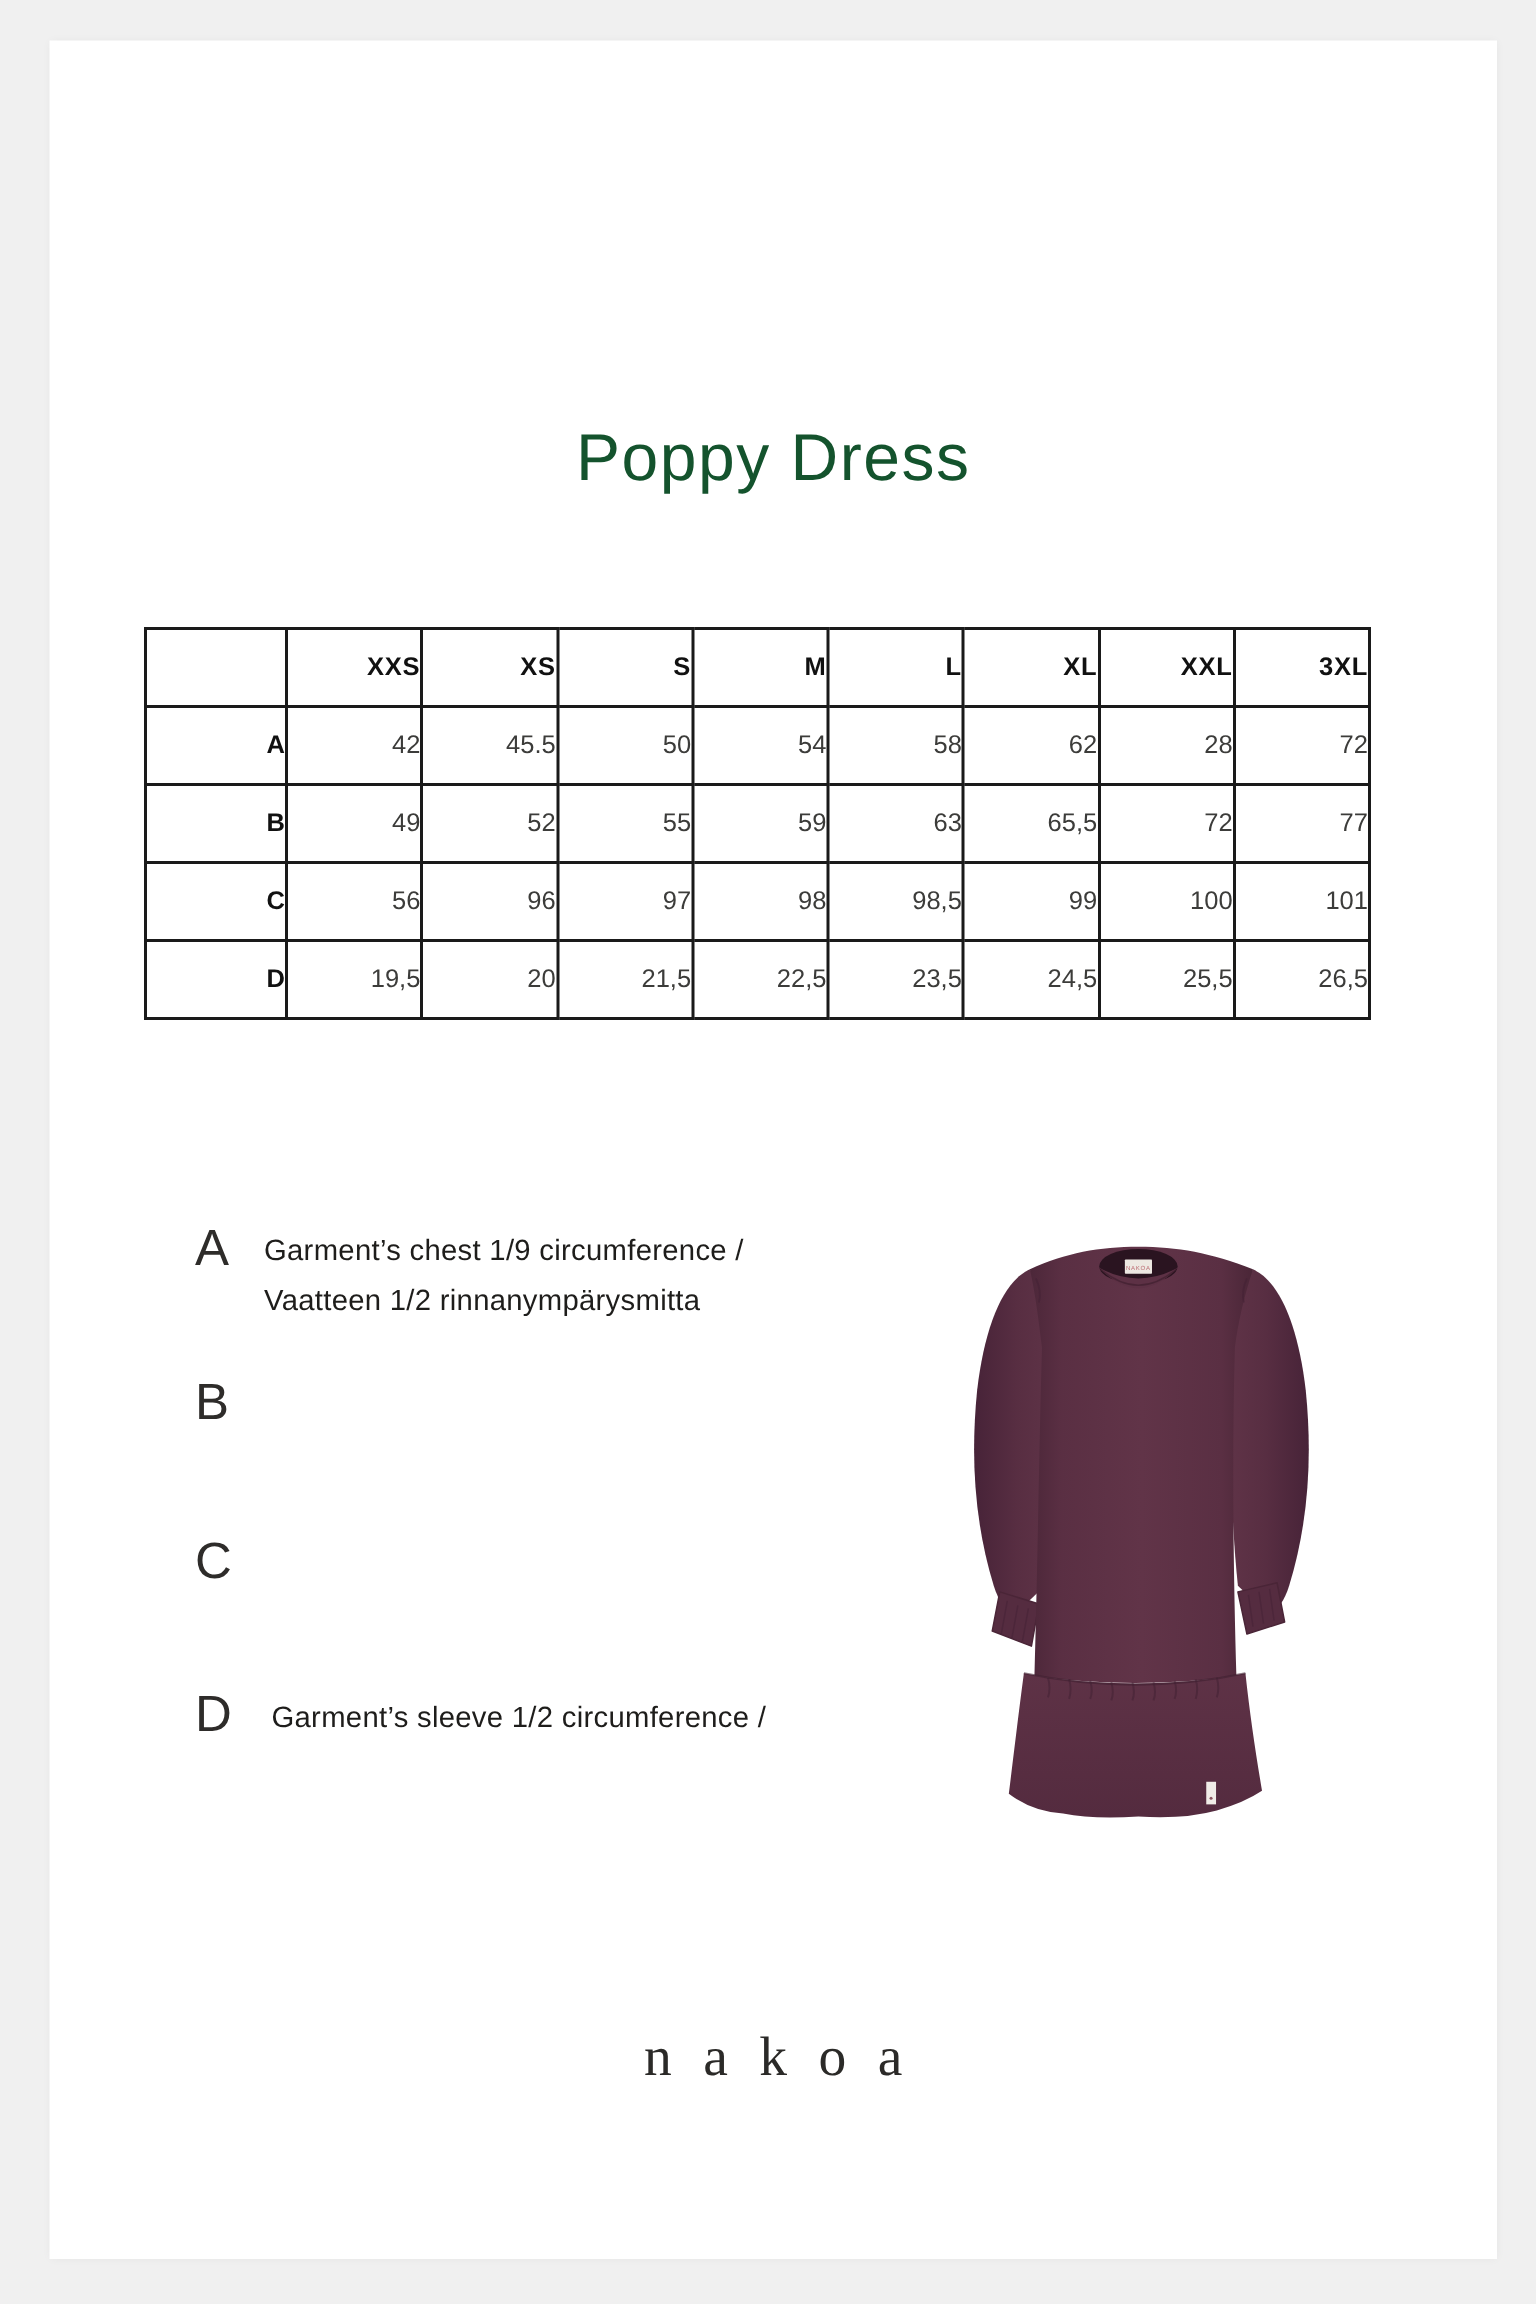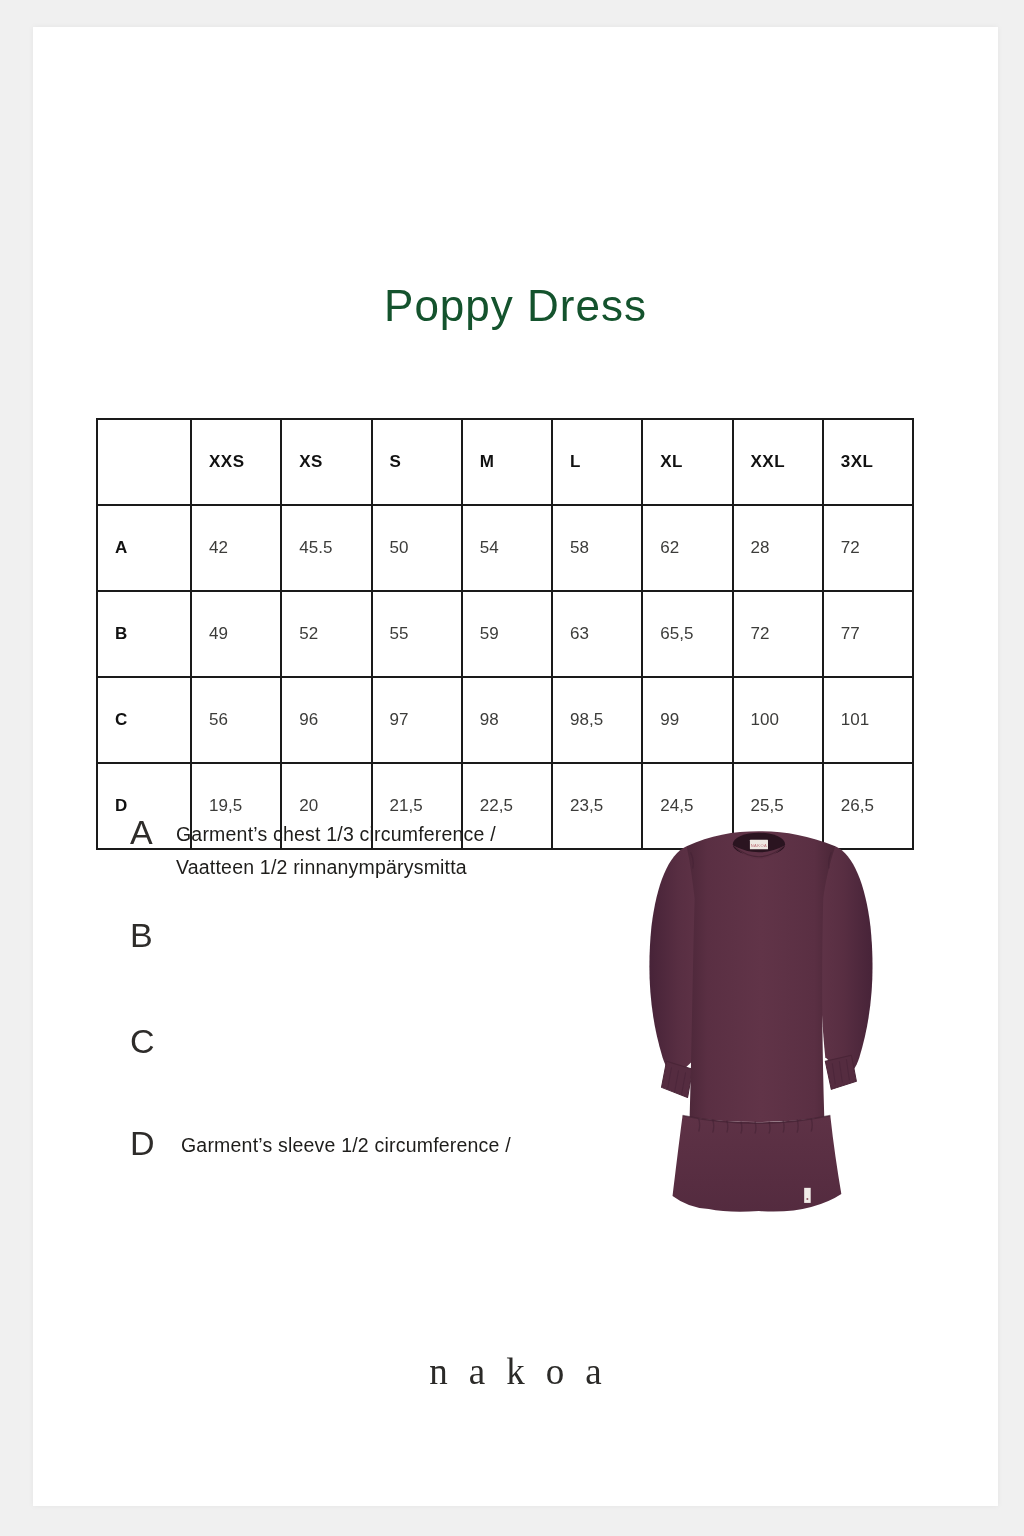--- a/index.html
+++ b/index.html
@@ -24,22 +24,22 @@
   }
   
   .size-table{
     position:absolute;left:63px;top:391px;  
     width:818px;height:256px;
     border-collapse:collapse;table-layout:fixed;
     background:#ffffff;
   }
   .size-table th,.size-table td{
     border:2px solid #1a1a1a;
-    text-align:left;vertical-align:middle;
-    padding:17px;height:50px;margin-top:26px;
+    text-align:right;vertical-align:middle;
+    padding:0;height:50px;margin-top:26px;
   }
   .size-table thead th{font-size:17px;font-weight:700;color:#111;letter-spacing:0.5px;}
   .size-table tbody th{font-size:17px;font-weight:700;color:#111;}
   .size-table td{font-size:17px;font-weight:400;color:#3c3c3a;}
   
   .legend-item{
     position:absolute;left:97px; 
     display:flex;align-items:flex-start;
   }
   .legend-key{
@@ -143,21 +143,21 @@
           <td>24,5</td>
           <td>25,5</td>
           <td>26,5</td>
         </tr>
       </tbody>
     </table>
 
     <div class="legend-item li-a">
       <span class="legend-key">A</span>
       <div class="legend-text">
-        <div>Garment’s chest 1/3 circumference /</div>
+        <div>Garment’s chest 1/9 circumference /</div>
         <div>Vaatteen 1/2 rinnanympärysmitta</div>
       </div>
     </div>
     <div class="legend-item li-b">
       <span class="legend-key">B</span>
     </div>
     <div class="legend-item li-c">
       <span class="legend-key">C</span>
     </div>
     <div class="legend-item li-d">

